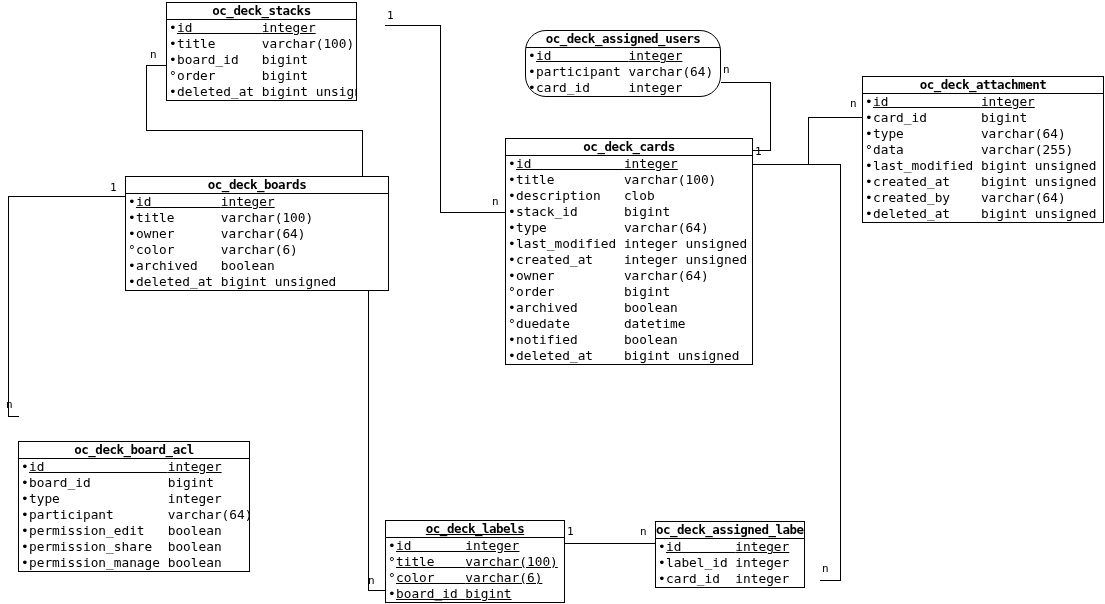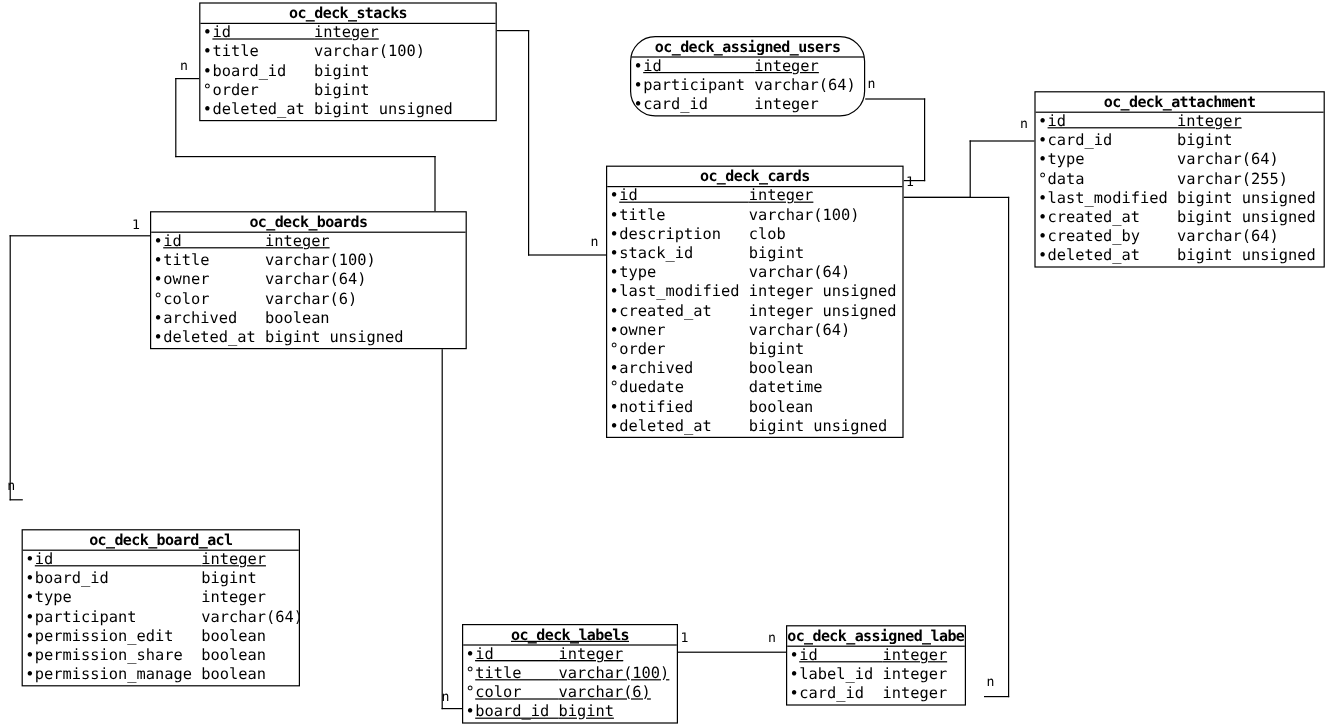--- a/index.html
+++ b/index.html
@@ -65,21 +65,21 @@
     <div class="card-label" style="left: 349px; top: 180px;">1</div>
     <div class="card-label" style="left: 110px; top: 182px;">1</div>
     <div class="card-label" style="left: 6px; top: 399px;">n</div>
     <div class="card-label" style="left: 723px; top: 64px;">n</div>
     <div class="card-label" style="left: 755px; top: 146px;">1</div>
     <div class="card-label" style="left: 850px; top: 98px;">n</div>
     <div class="card-label" style="left: 822px; top: 563px;">n</div>
     <div class="card-label" style="left: 567px; top: 526px;">1</div>
     <div class="card-label" style="left: 640px; top: 526px;">n</div>
     <div class="card-label" style="left: 368px; top: 575px;">n</div>
-    <div class="entity" style="left: 166px; top: 2px; width: 248px;">
+    <div class="entity" style="left: 166px; top: 2px; width: 191px;">
       <div class="entity-header">oc_deck_stacks</div>
       <div class="field-row pk"><span class="bullet">•</span><span class="fname">id         </span><span class="ftype">integer</span></div>
       <div class="field-row"><span class="bullet">•</span><span class="fname">title      </span><span class="ftype">varchar(100)</span></div>
       <div class="field-row"><span class="bullet">•</span><span class="fname">board_id   </span><span class="ftype">bigint</span></div>
       <div class="field-row"><span class="bullet">°</span><span class="fname">order      </span><span class="ftype">bigint</span></div>
       <div class="field-row"><span class="bullet">•</span><span class="fname">deleted_at </span><span class="ftype">bigint unsigned</span></div>
     </div>
     <div class="entity" style="left: 525px; top: 30px; width: 196px; border-radius: 21px;">
       <div class="entity-header">oc_deck_assigned_users</div>
       <div class="field-row pk"><span class="bullet">•</span><span class="fname">id          </span><span class="ftype">integer</span></div>

